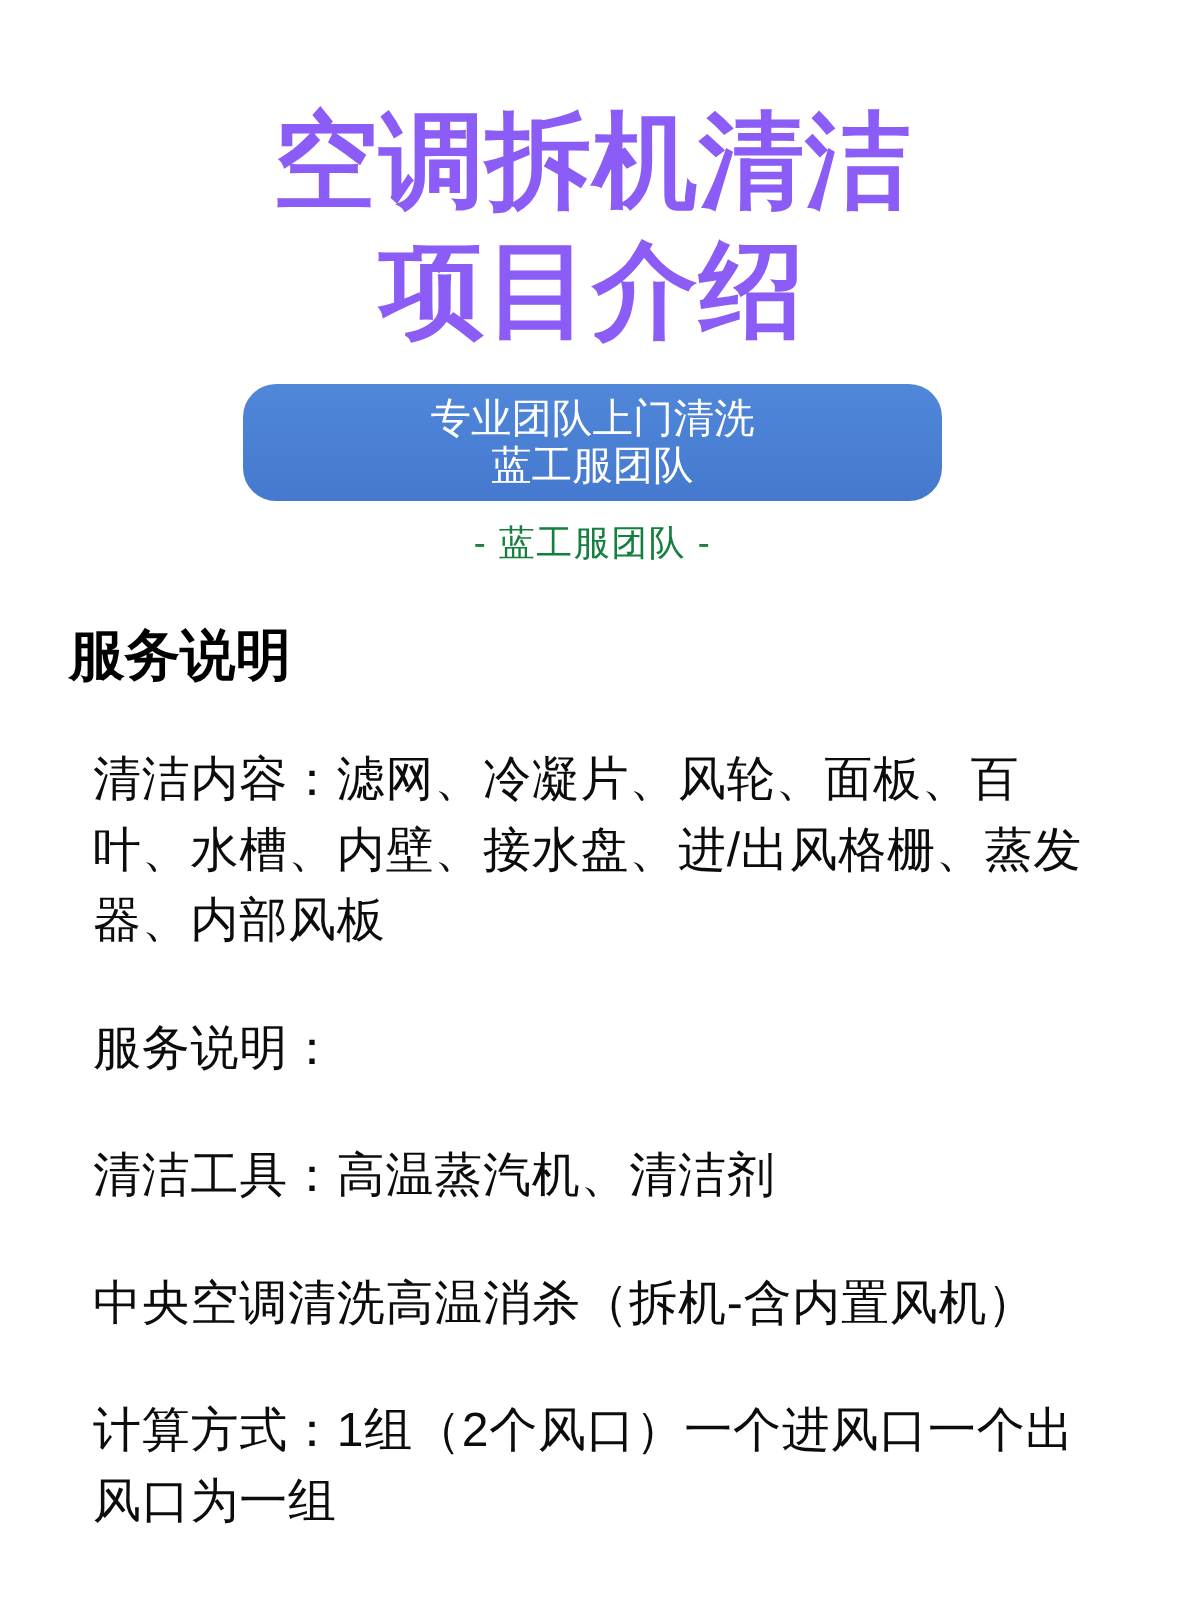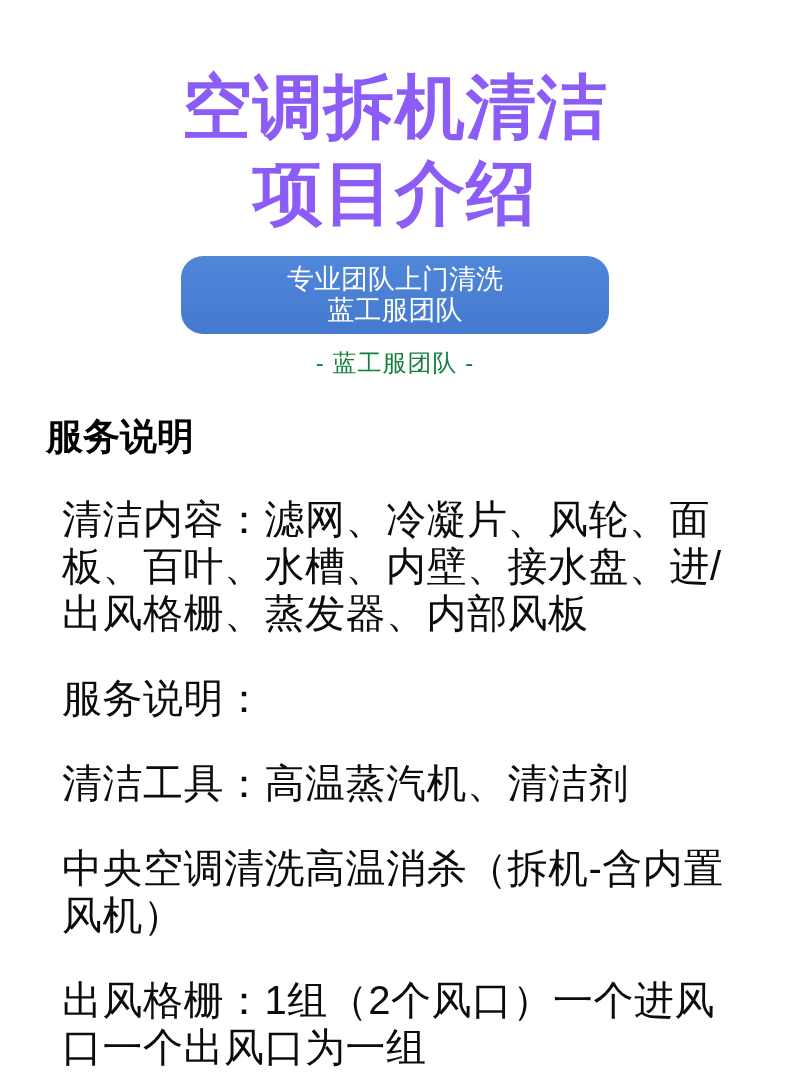--- a/index.html
+++ b/index.html
@@ -22,21 +22,21 @@
     font-size: 70px;
     line-height: 86px;
     font-weight: 900;
     color: #8b5cf6;
     letter-spacing: 1px;
   }
   .title .title-line {
     display: block;
   }
   .badge {
-    width: 428px;
+    width: 466px;
     height: 78px;
     margin: 20px auto 0 auto;
     border-radius: 22px;
     background: linear-gradient(180deg, #5087d9 0%, #4579cf 100%);
     color: #ffffff;
     text-align: center;
     font-size: 27px;
     line-height: 31px;
     font-weight: 400;
     display: flex;
@@ -56,21 +56,21 @@
   }
   .section-heading {
     margin: 30px 0 0 46px;
     font-size: 37px;
     line-height: 58px;
     font-weight: 900;
     color: #000000;
   }
   .body-text {
     margin: 38px 52px 0 62px;
-    font-size: 40px;
+    font-size: 32px;
     line-height: 47px;
     font-weight: 400;
     color: #0c0c0c;
     letter-spacing: 0.5px;
   }
   .body-text.first {
     margin-top: 30px;
   }
 </style>
 </head>
@@ -93,15 +93,15 @@
   <h2 class="section-heading">服务说明</h2>
 
   <p class="body-text first">清洁内容：滤网、冷凝片、风轮、面板、百叶、水槽、内壁、接水盘、进/出风格栅、蒸发器、内部风板</p>
 
   <p class="body-text">服务说明：</p>
 
   <p class="body-text">清洁工具：高温蒸汽机、清洁剂</p>
 
   <p class="body-text">中央空调清洗高温消杀（拆机-含内置风机）</p>
 
-  <p class="body-text">出风格栅：1组（2个风口）一个进风口一个出风口为一组</p>
+  <p class="body-text">计算方式：1组（2个风口）一个进风口一个出风口为一组</p>
 
 </div>
 
 </body></html>

